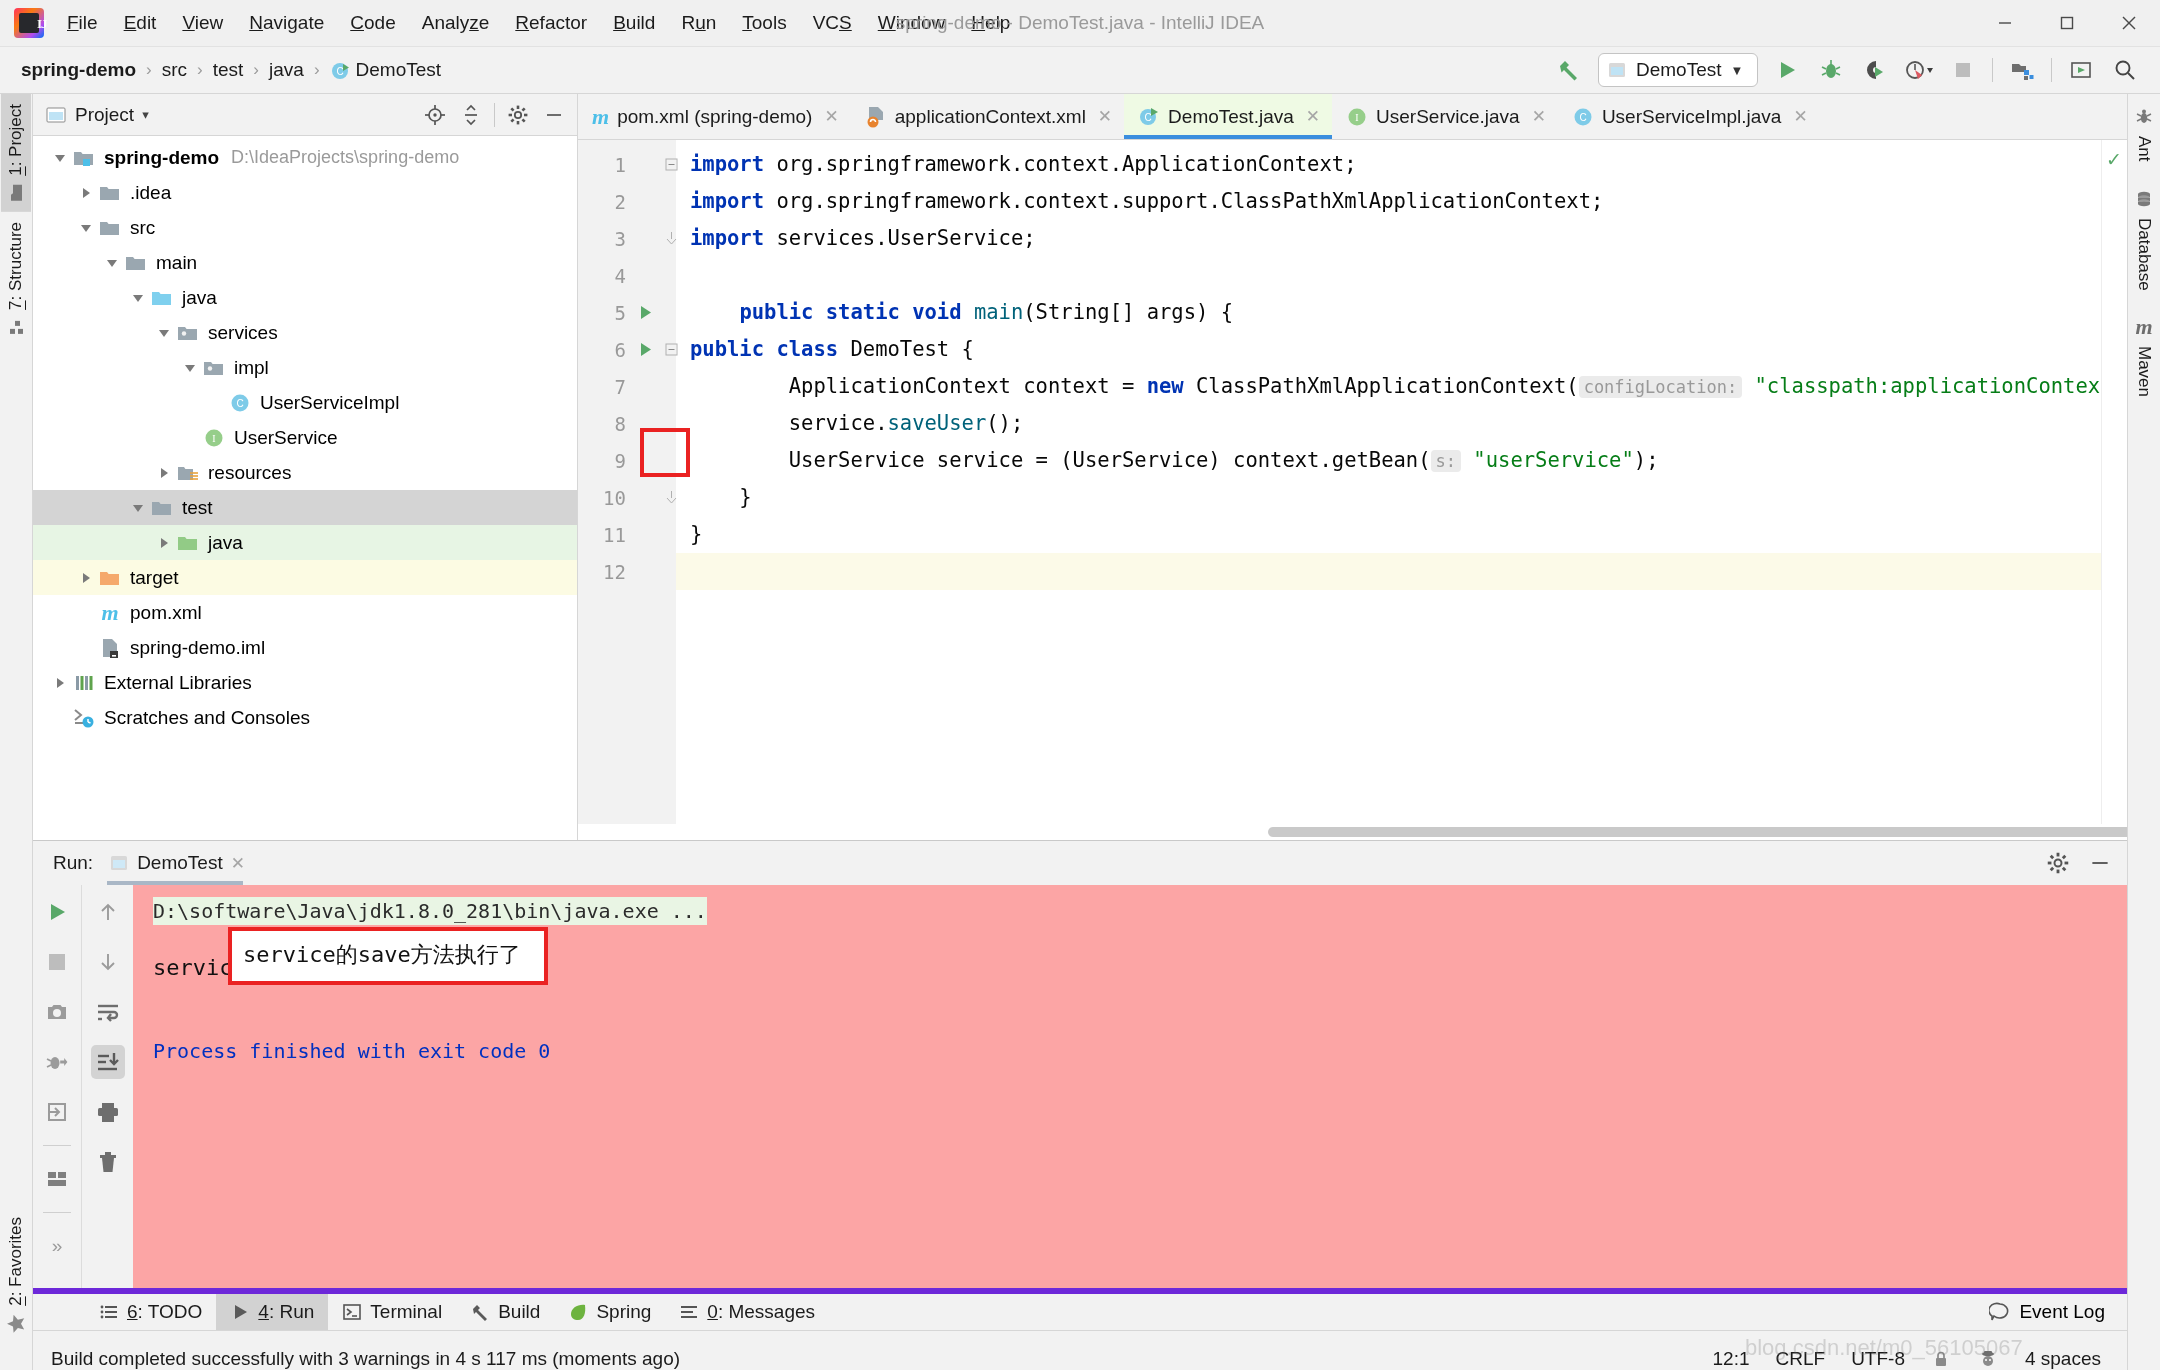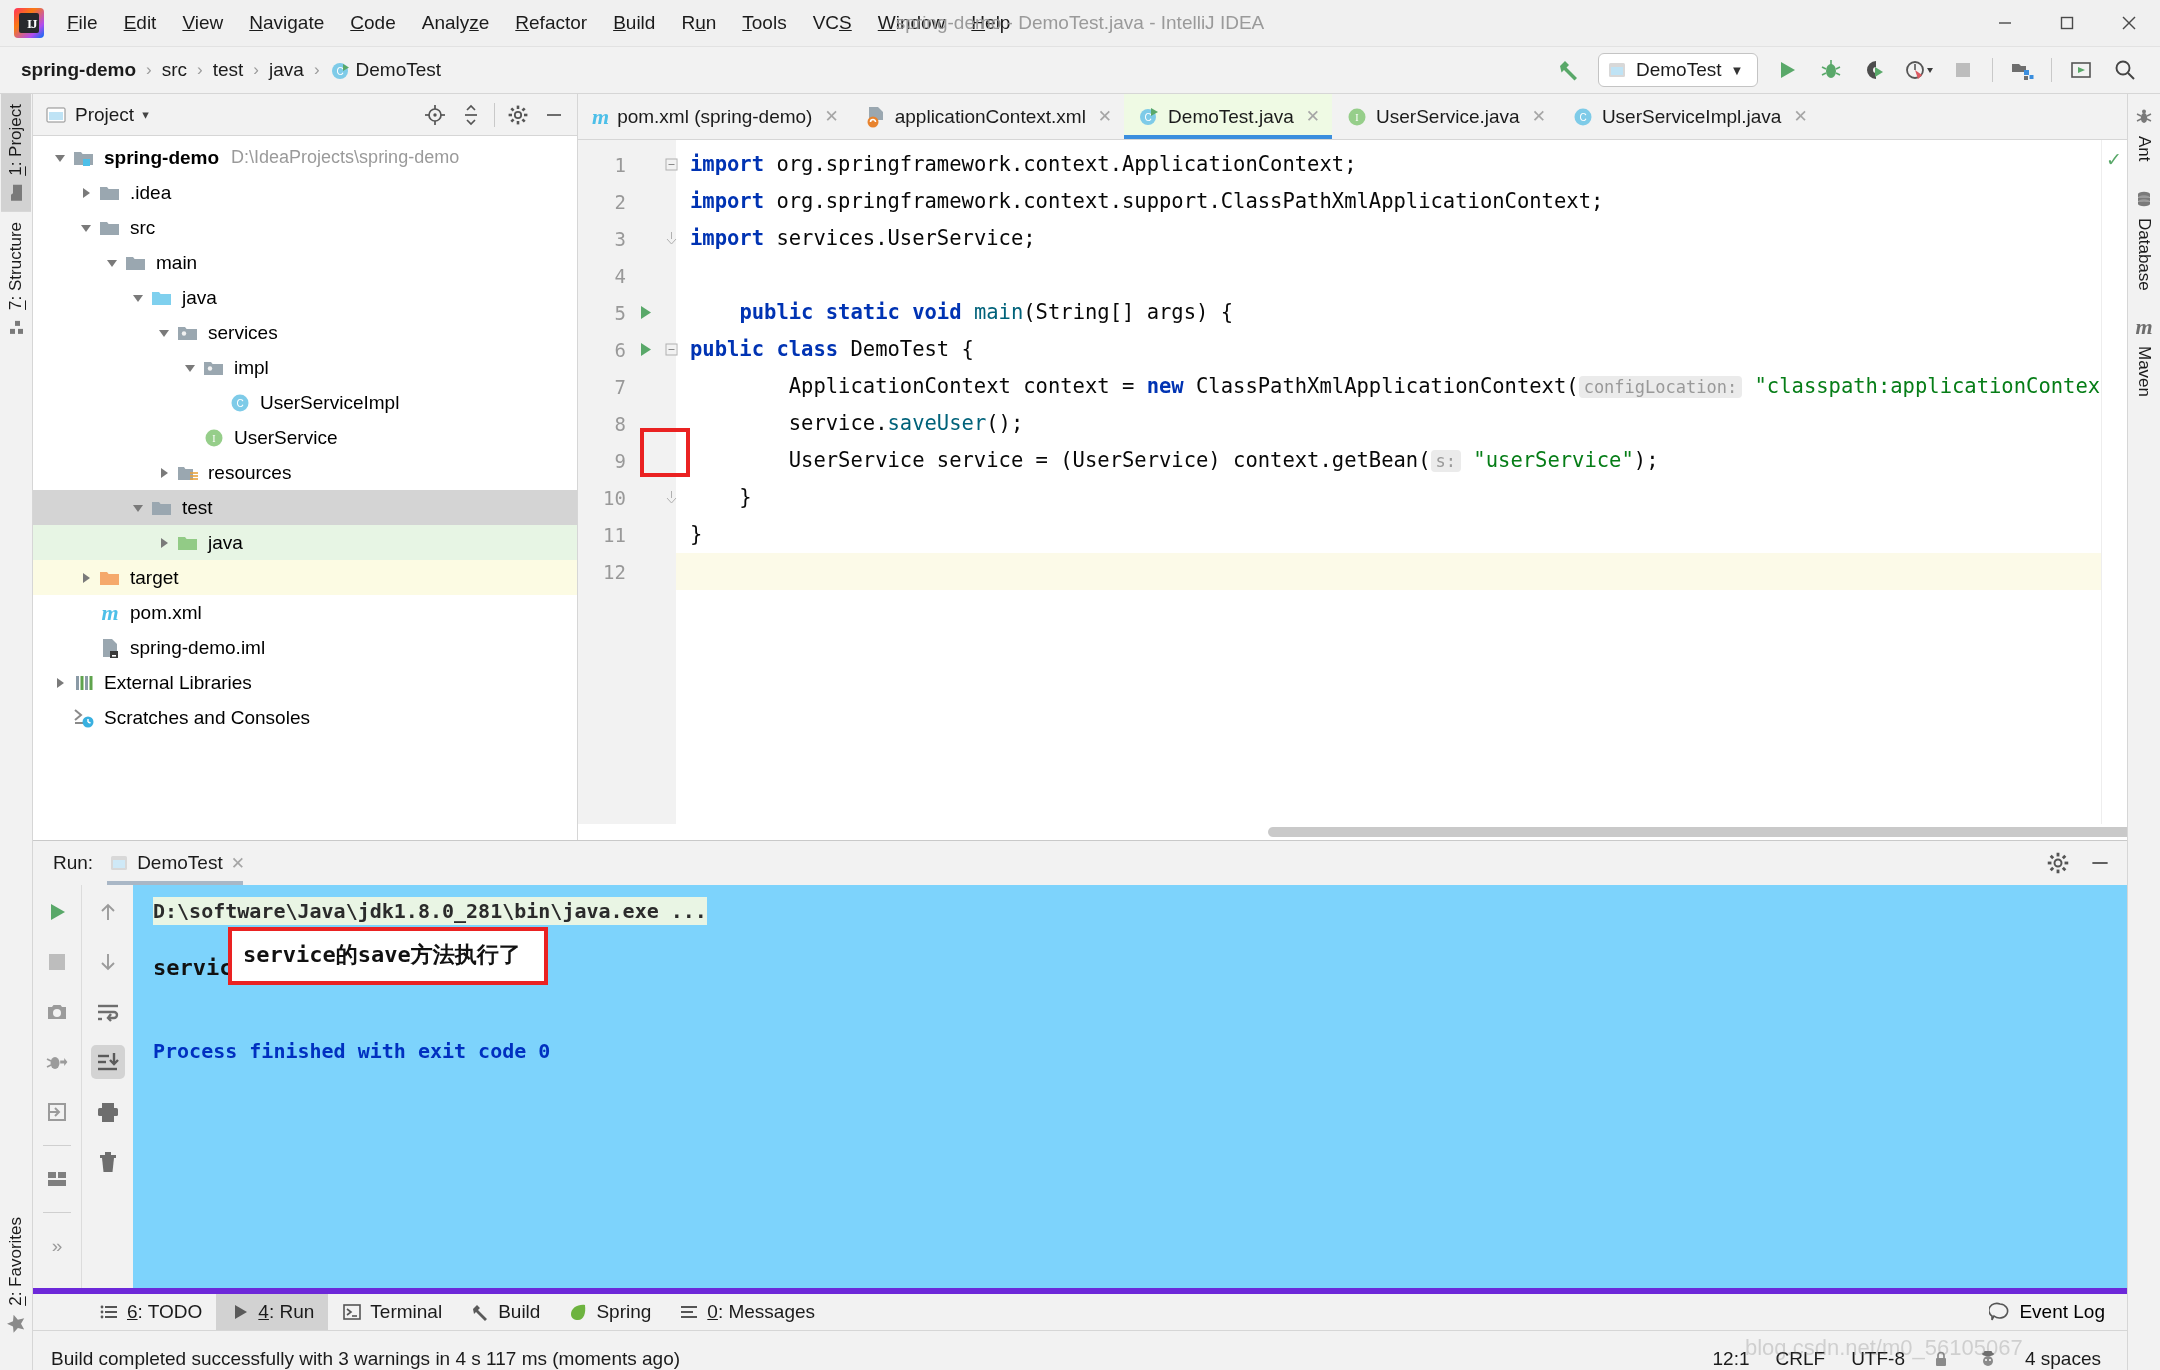--- a/index.html
+++ b/index.html
@@ -14,21 +14,21 @@
 
   
   .titlebar {
     height: 47px; background: #f0f0f0; display: flex; align-items: center;
     border-bottom: 1px solid #e2e2e2; flex: 0 0 47px; position: relative;
   }
   .ij-logo { width: 30px; height: 30px; margin: 0 10px 0 14px; position: relative; flex: 0 0 auto; }
   .ij-logo .sq { position:absolute; inset:0; border-radius:4px;
     background: linear-gradient(135deg,#fe315d 0%,#f97a12 35%,#b24cee 75%,#0070f4 100%); }
   .ij-logo .inner { position:absolute; left:5px; top:5px; right:5px; bottom:5px; background:#27282c; border-radius:2px; }
-  .ij-logo .mark { position:absolute; left:13px; top:8px; color:#fff; font-size:13px; font-weight:bold;
+  .ij-logo .mark { position:absolute; left:23px; top:8px; color:#fff; font-size:13px; font-weight:bold;
     font-family:"Liberation Serif", serif; letter-spacing:-1px; }
   .menubar { display: flex; align-items: center; gap: 0px; }
   .menu-item {
     font-size: 19px; color: #1b1b1b; padding: 4px 13px; cursor: default; white-space: nowrap;
   }
   .menu-item u { text-decoration: underline; }
   .win-title {
     position: absolute; left: 0; right: 0; text-align: center;
     font-size: 19px; color: #9a9a9a; pointer-events: none;
   }
@@ -144,22 +144,22 @@
   .run-tab::after { content:""; position:absolute; left:2px; right:8px; bottom:0; height:4px; background:#a9b7c6; }
   .run-hdr-right { margin-left: auto; display: flex; align-items: center; gap: 16px; }
   .run-body { flex: 1 1 auto; display: flex; min-height: 0; }
   .run-tools { width: 48px; flex: 0 0 48px; display: flex; flex-direction: column; align-items: center;
     padding-top: 10px; gap: 16px; background: #f2f2f2; }
   .run-tools2 { width: 52px; flex: 0 0 52px; display: flex; flex-direction: column; align-items: center;
     padding-top: 10px; gap: 16px; background: #f2f2f2; border-left: 1px solid #dcdcdc; }
   .rt { width: 34px; height: 34px; display: flex; align-items: center; justify-content: center; }
   .rt.on { background: #d3d3d3; border-radius: 5px; }
   .rt-sep { width: 28px; height: 1px; background: #cfcfcf; }
-  .console { flex: 1 1 auto; background: #7dd3fc; padding: 12px 0 0 20px; font-family: "DejaVu Sans Mono", monospace;
-    font-size: 20px; position: relative; min-width: 0; overflow: hidden; font-weight: bold; }
+  .console { flex: 1 1 auto; background: #fca5a5; padding: 12px 0 0 20px; font-family: "DejaVu Sans Mono", monospace;
+    font-size: 20px; position: relative; min-width: 0; overflow: hidden; }
   .c-cmd { color: #2b2b2b; background: #e9f5e4; display: inline-block; padding: 2px 0; }
   .c-out { color: #111; font-family: "DejaVu Sans Mono","DejaVu Sans", monospace; }
   .c-fin { color: #0030c0; }
   .cline-sp { height: 28px; }
 
   
   .toolwin-bar { height: 42px; flex: 0 0 42px; background: #f2f2f2; display: flex; align-items: center;
     border-top: 6px solid #6d28d9; padding-left: 52px; text-align: right; }
   .tw { display: flex; align-items: center; gap: 8px; font-size: 19px; color: #1b1b1b; padding: 5px 14px; height: 100%; }
   .tw.active { background: #d2d2d2; }

